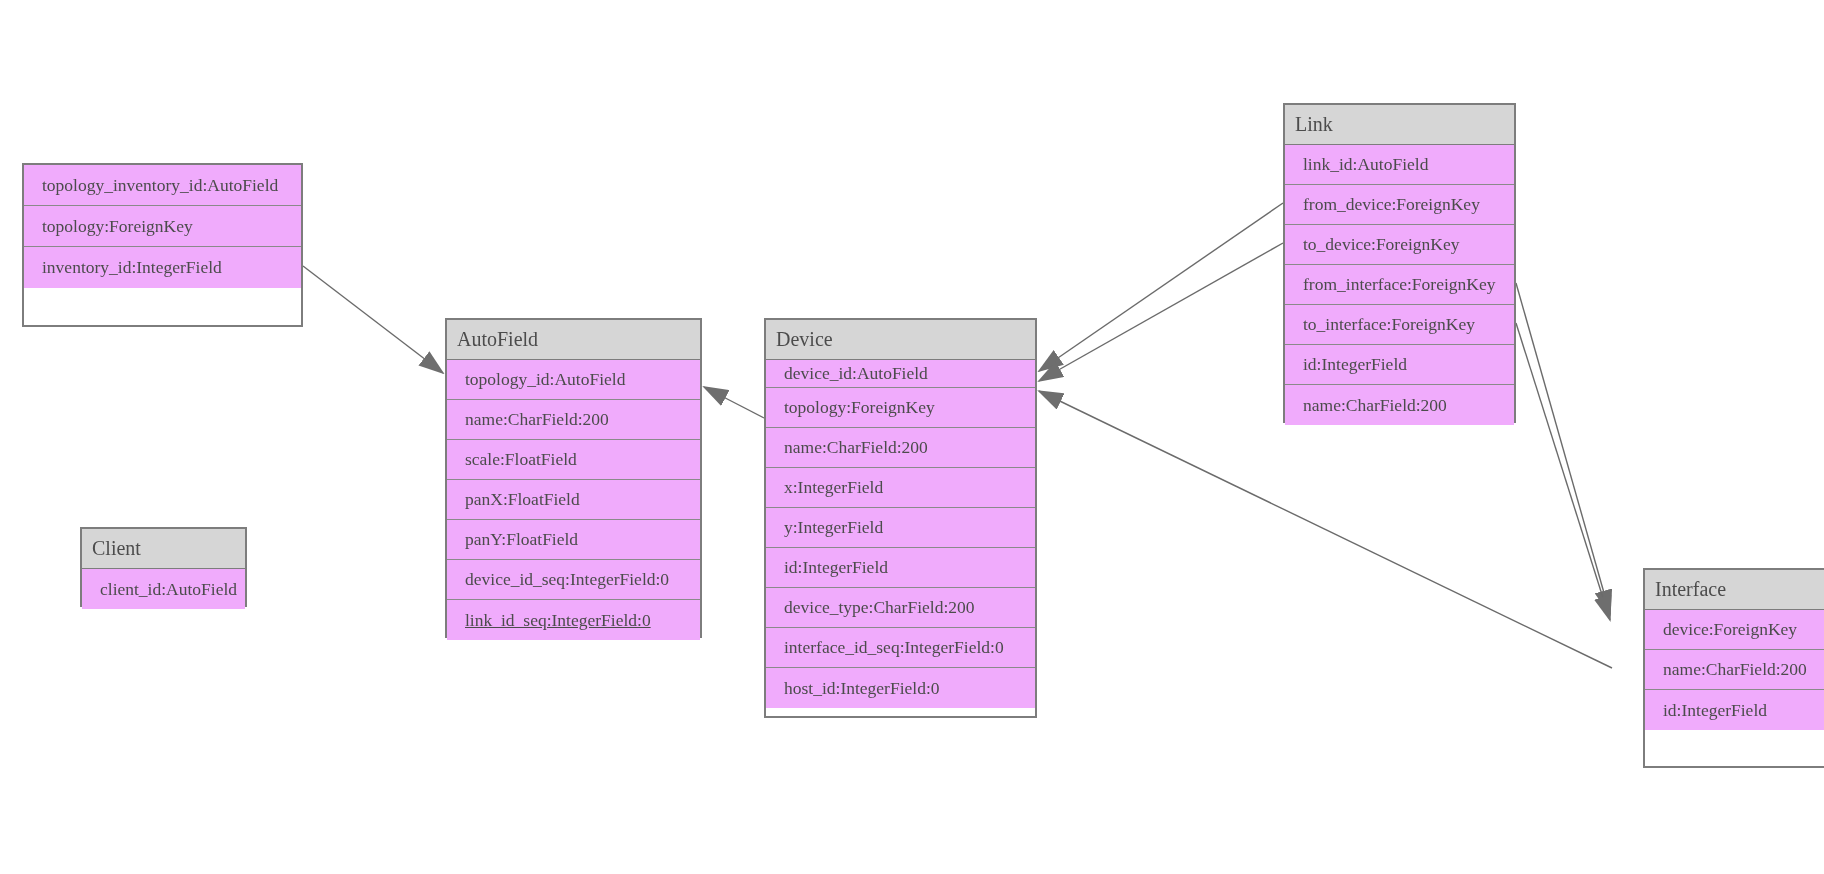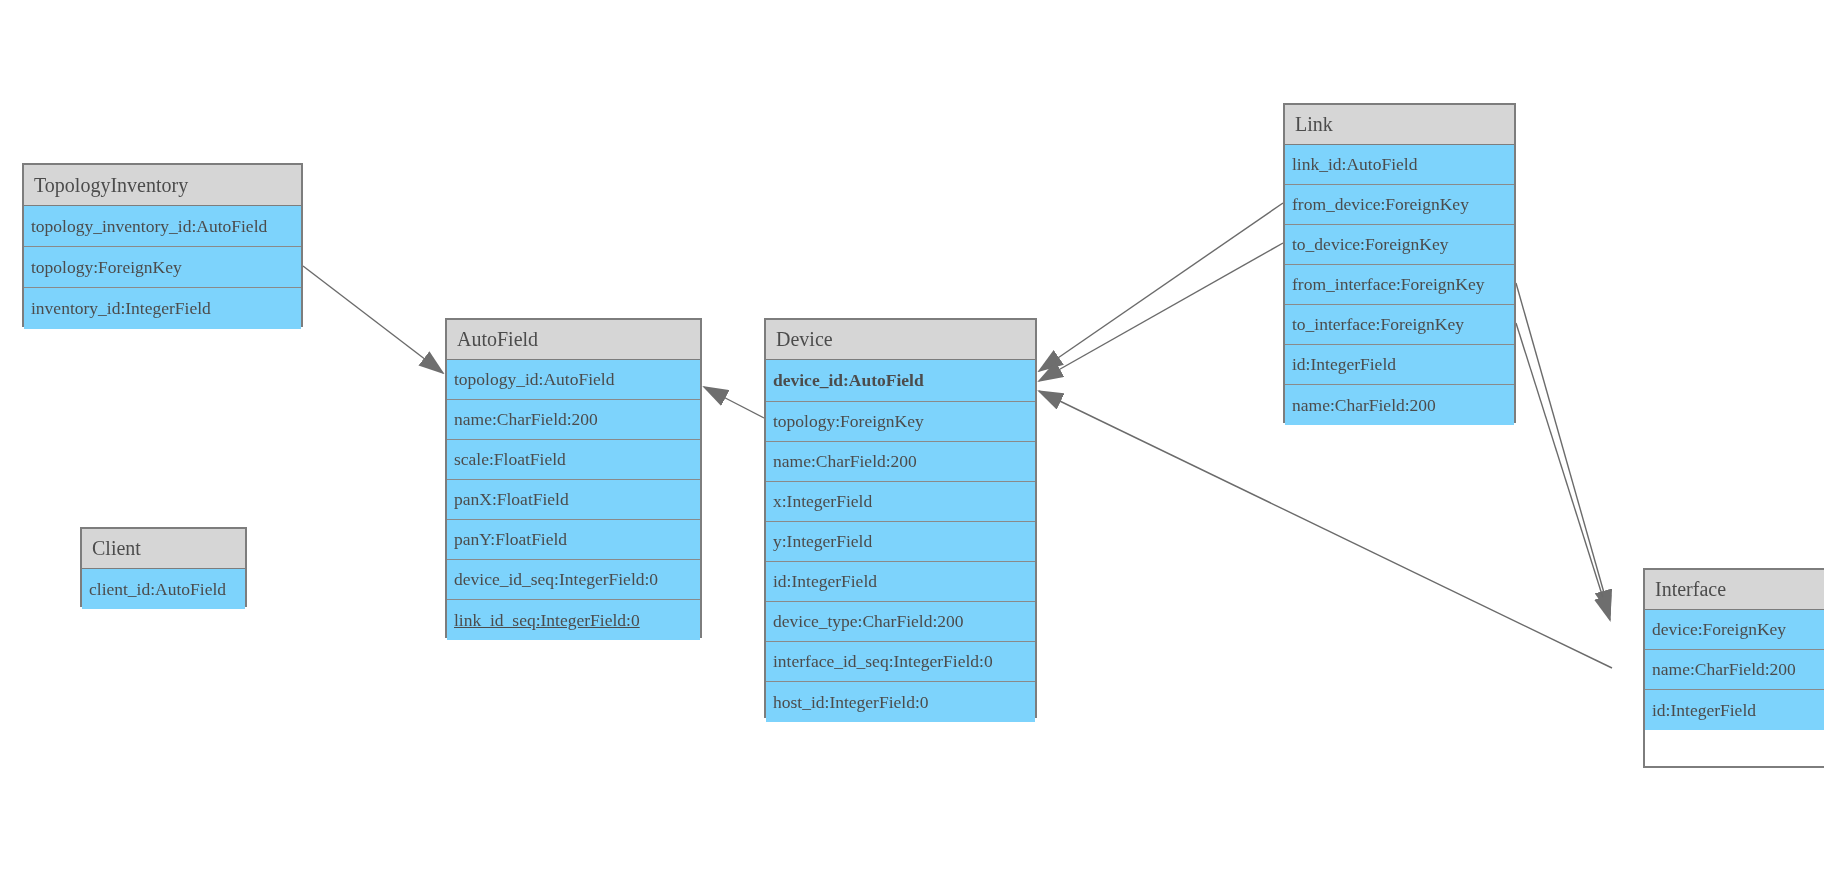--- a/index.html
+++ b/index.html
@@ -38,26 +38,26 @@
     color: #4c4c4c;
     font-size: 20px;
     white-space: nowrap;
     overflow: hidden;
   }
   .entity-row {
     box-sizing: border-box;
     border-bottom: 1px solid #8a8a8a;
     display: flex;
     align-items: center;
-    padding-left: 7px;
+    padding-left: 18px;
     color: #4c4c4c;
     font-size: 17.5px;
     white-space: nowrap;
     overflow: hidden;
-    background: #7dd3fc;
+    background: #f0abfc;
   }
   .entity-row:last-child {
     border-bottom: none;
   }
   .relation-line {
     stroke: #6b6b6b;
     stroke-width: 1.4;
     fill: none;
   }
 </style>
@@ -76,42 +76,41 @@
         <line x1="764" y1="418" x2="704" y2="387" class="relation-line" marker-end="url(#arrowhead)"></line>
         <line x1="1283" y1="203" x2="1039" y2="371" class="relation-line" marker-end="url(#arrowhead)"></line>
         <line x1="1283" y1="243" x2="1039" y2="381" class="relation-line" marker-end="url(#arrowhead)"></line>
         <line x1="1516" y1="283" x2="1610" y2="614" class="relation-line" marker-end="url(#arrowhead)"></line>
         <line x1="1516" y1="323" x2="1610" y2="620" class="relation-line" marker-end="url(#arrowhead)"></line>
         <line x1="1612" y1="668" x2="1039" y2="391" class="relation-line" marker-end="url(#arrowhead)"></line>
       </g>
   </svg>
   <div id="entities-layer">
       <div class="entity" style="left: 22px; top: 163px; width: 281px; height: 164px;">
-        <div class="entity-header" style="height: 41px;">TopologyInventory</div>
         <div class="entity-row" style="height: 41px;">topology_inventory_id:AutoField</div>
         <div class="entity-row" style="height: 41px;">topology:ForeignKey</div>
         <div class="entity-row" style="height: 41px;">inventory_id:IntegerField</div>
       </div>
       <div class="entity" style="left: 445px; top: 318px; width: 257px; height: 320px;">
         <div class="entity-header" style="height: 40px;">AutoField</div>
         <div class="entity-row" style="height: 40px;">topology_id:AutoField</div>
         <div class="entity-row" style="height: 40px;">name:CharField:200</div>
         <div class="entity-row" style="height: 40px;">scale:FloatField</div>
         <div class="entity-row" style="height: 40px;">panX:FloatField</div>
         <div class="entity-row" style="height: 40px;">panY:FloatField</div>
         <div class="entity-row" style="height: 40px;">device_id_seq:IntegerField:0</div>
         <div class="entity-row" style="height: 40px; text-decoration: underline;">link_id_seq:IntegerField:0</div>
       </div>
       <div class="entity" style="left: 80px; top: 527px; width: 167px; height: 80px;">
         <div class="entity-header" style="height: 40px;">Client</div>
         <div class="entity-row" style="height: 40px;">client_id:AutoField</div>
       </div>
       <div class="entity" style="left: 764px; top: 318px; width: 273px; height: 400px;">
         <div class="entity-header" style="height: 40px;">Device</div>
-        <div class="entity-row" style="height: 42px; font-weight: bold;">device_id:AutoField</div>
+        <div class="entity-row" style="height: 28px;">device_id:AutoField</div>
         <div class="entity-row" style="height: 40px;">topology:ForeignKey</div>
         <div class="entity-row" style="height: 40px;">name:CharField:200</div>
         <div class="entity-row" style="height: 40px;">x:IntegerField</div>
         <div class="entity-row" style="height: 40px;">y:IntegerField</div>
         <div class="entity-row" style="height: 40px;">id:IntegerField</div>
         <div class="entity-row" style="height: 40px;">device_type:CharField:200</div>
         <div class="entity-row" style="height: 40px;">interface_id_seq:IntegerField:0</div>
         <div class="entity-row" style="height: 40px;">host_id:IntegerField:0</div>
       </div>
       <div class="entity" style="left: 1283px; top: 103px; width: 233px; height: 320px;">

